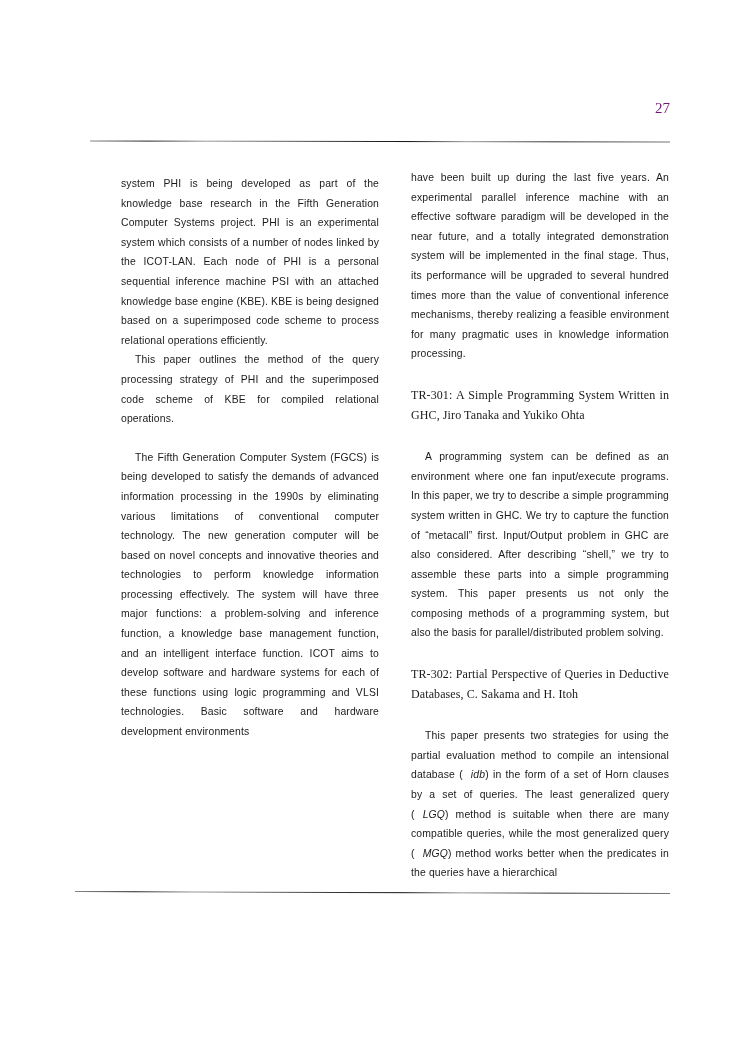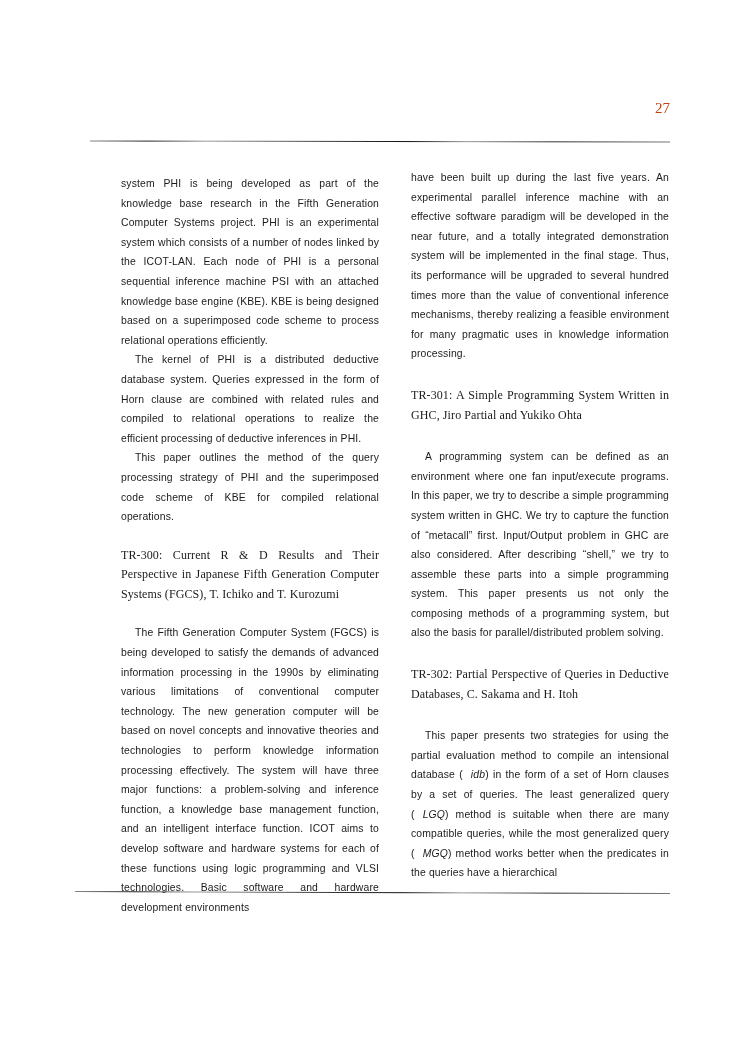--- a/index.html
+++ b/index.html
@@ -4,21 +4,21 @@
   <style>
     html, body { margin: 0; padding: 0; background: #ffffff; }
     body {
       width: 750px; height: 1054px; position: relative; overflow: hidden;
       color: #1a1a1a;
       font-family: "Liberation Sans", "DejaVu Sans", sans-serif;
     }
     .page-number {
       position: absolute; top: 100px; right: 80px;
       font-family: "Liberation Serif", "DejaVu Serif", serif;
-      font-size: 15px; color: #c2410c;
+      font-size: 15px; color: #701a75;
     }
     .rule {
       position: absolute; height: 1px;
       background: linear-gradient(90deg, #888 0%, #222 10%, #999 20%, #444 40%, #111 55%, #999 65%, #333 80%, #777 100%);
     }
     .rule-top { top: 141px; left: 90px; width: 580px; transform: rotate(0.08deg); }
     .rule-bottom { top: 892px; left: 75px; width: 595px; transform: rotate(0.18deg); }
     .col {
       position: absolute; top: 174px;
       font-size: 10.4px; line-height: 19.6px;
@@ -40,27 +40,25 @@
     em { font-style: italic; margin-left: 8px; }
   </style>
 </head>
 <body>
 
 <div class="page-number">27</div>
 <div class="rule rule-top"></div>
 
 <div class="col col-left">
   <p>system PHI is being developed as part of the knowledge base research in the Fifth Generation Computer Systems project. PHI is an experimental system which consists of a number of nodes linked by the ICOT-LAN. Each node of PHI is a personal sequential inference machine PSI with an attached knowledge base engine (KBE). KBE is being designed based on a superimposed code scheme to process relational operations efficiently.</p>
-  <p class="indent">The kernel of PHI is a distributed deductive database system. Queries expressed in the form of Horn clause are combined with related rules and compiled to relational operations to realize the efficient processing of deductive inferences in PHI.</p>
   <p class="indent">This paper outlines the method of the query processing strategy of PHI and the superimposed code scheme of KBE for compiled relational operations.</p>
-  <p class="heading gap-before-head">TR-300: Current R &amp; D Results and Their Perspective in Japanese Fifth Generation Computer Systems (FGCS), T. Ichiko and T. Kurozumi</p>
   <p class="indent gap-after-head">The Fifth Generation Computer System (FGCS) is being developed to satisfy the demands of advanced information processing in the 1990s by eliminating various limitations of conventional computer technology. The new generation computer will be based on novel concepts and innovative theories and technologies to perform knowledge information processing effectively. The system will have three major functions: a problem-solving and inference function, a knowledge base management function, and an intelligent interface function. ICOT aims to develop software and hardware systems for each of these functions using logic programming and VLSI technologies. Basic software and hardware development environments</p>
 </div>
 
 <div class="col col-right">
   <p>have been built up during the last five years. An experimental parallel inference machine with an effective software paradigm will be developed in the near future, and a totally integrated demonstration system will be implemented in the final stage. Thus, its performance will be upgraded to several hundred times more than the value of conventional inference mechanisms, thereby realizing a feasible environment for many pragmatic uses in knowledge information processing.</p>
-  <p class="heading gap-r1">TR-301: A Simple Programming System Written in GHC, Jiro Partial and Yukiko Ohta</p>
+  <p class="heading gap-r1">TR-301: A Simple Programming System Written in GHC, Jiro Tanaka and Yukiko Ohta</p>
   <p class="indent gap-r1">A programming system can be defined as an environment where one fan input/execute programs. In this paper, we try to describe a simple programming system written in GHC. We try to capture the function of “metacall” first. Input/Output problem in GHC are also considered. After describing “shell,” we try to assemble these parts into a simple programming system. This paper presents us not only the composing methods of a programming system, but also the basis for parallel/distributed problem solving.</p>
   <p class="heading gap-r2">TR-302: Partial Perspective of Queries in Deductive Databases, C. Sakama and H. Itoh</p>
   <p class="indent gap-r2"><span>This paper presents two strategies for using the partial evaluation method to compile an intensional database (</span><em>idb</em><span>) in the form of a set of Horn clauses by a set of queries. The least generalized query (</span><em>LGQ</em><span>) method is suitable when there are many compatible queries, while the most generalized query (</span><em>MGQ</em><span>) method works better when the predicates in the queries have a hierarchical</span></p>
 </div>
 
 <div class="rule rule-bottom"></div>
 
 </body></html>

